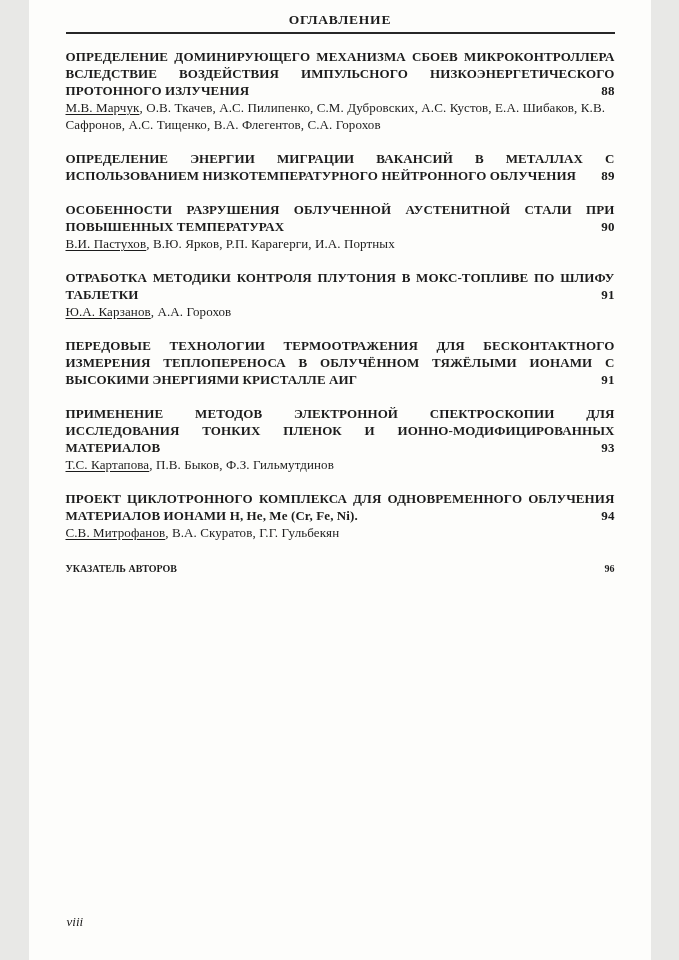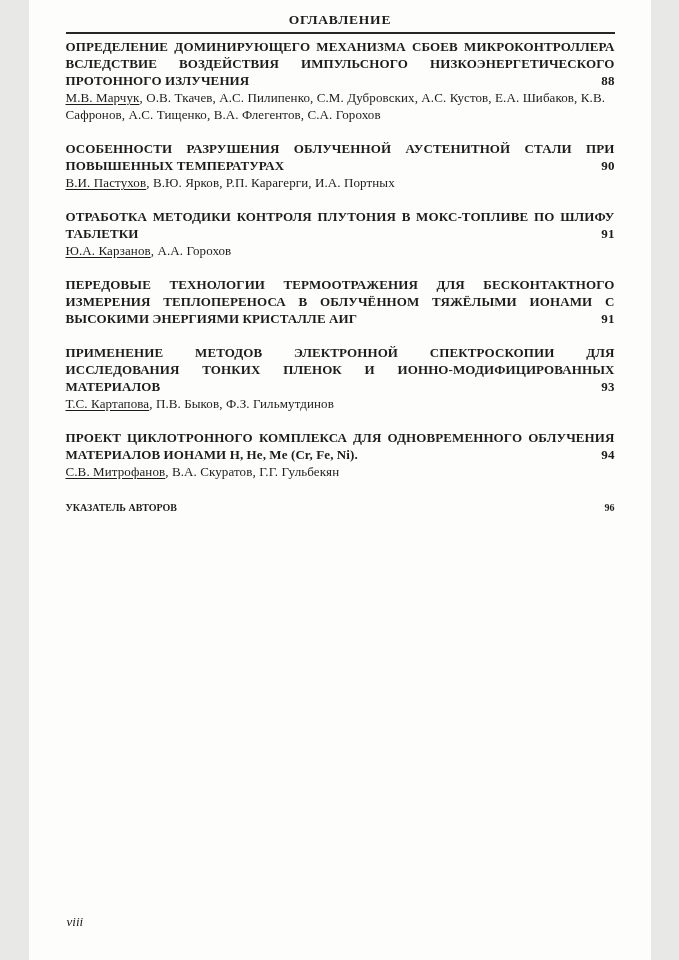--- a/index.html
+++ b/index.html
@@ -32,21 +32,21 @@
     font-size:13.5px;
     line-height:17px;
     letter-spacing:0.8px;
   }
   .header-rule{
     height:2px;
     background:#272727;
     margin-top:4px;
   }
   
-  .entries{margin-top:4px;}
+  .entries{margin-top:14px;}
   .entry{margin-bottom:17px;}
   .entry-head{
     position:relative;
     font-weight:bold;
     font-size:13px;
     line-height:17px;
     text-align:justify;
     letter-spacing:0.1px;
   }
   .entry-head .pagenum{
@@ -105,20 +105,24 @@
 
       <section class="entry">
         <div class="entry-head">
           <span>ОПРЕДЕЛЕНИЕ ДОМИНИРУЮЩЕГО МЕХАНИЗМА СБОЕВ МИКРОКОНТРОЛЛЕРА ВСЛЕДСТВИЕ ВОЗДЕЙСТВИЯ ИМПУЛЬСНОГО НИЗКОЭНЕРГЕТИЧЕСКОГО ПРОТОННОГО ИЗЛУЧЕНИЯ</span>
           <span class="pagenum">88</span>
         </div>
         <div class="entry-authors"><span class="first-author">М.В. Марчук</span><span>, О.В. Ткачев, А.С. Пилипенко, С.М. Дубровских, А.С. Кустов, Е.А. Шибаков, К.В. Сафронов, А.С. Тищенко, В.А. Флегентов, С.А. Горохов</span></div>
       </section>
 
       <section class="entry">
+        <div class="entry-head">
+          <span>ОПРЕДЕЛЕНИЕ ЭНЕРГИИ МИГРАЦИИ ВАКАНСИЙ В МЕТАЛЛАХ С ИСПОЛЬЗОВАНИЕМ НИЗКОТЕМПЕРАТУРНОГО НЕЙТРОННОГО ОБЛУЧЕНИЯ</span>
+          <span class="pagenum">89</span>
+        </div>
       </section>
 
       <section class="entry">
         <div class="entry-head">
           <span>ОСОБЕННОСТИ РАЗРУШЕНИЯ ОБЛУЧЕННОЙ АУСТЕНИТНОЙ СТАЛИ ПРИ ПОВЫШЕННЫХ ТЕМПЕРАТУРАХ</span>
           <span class="pagenum">90</span>
         </div>
         <div class="entry-authors"><span class="first-author">В.И. Пастухов</span><span>, В.Ю. Ярков, Р.П. Карагерги, И.А. Портных</span></div>
       </section>
 

